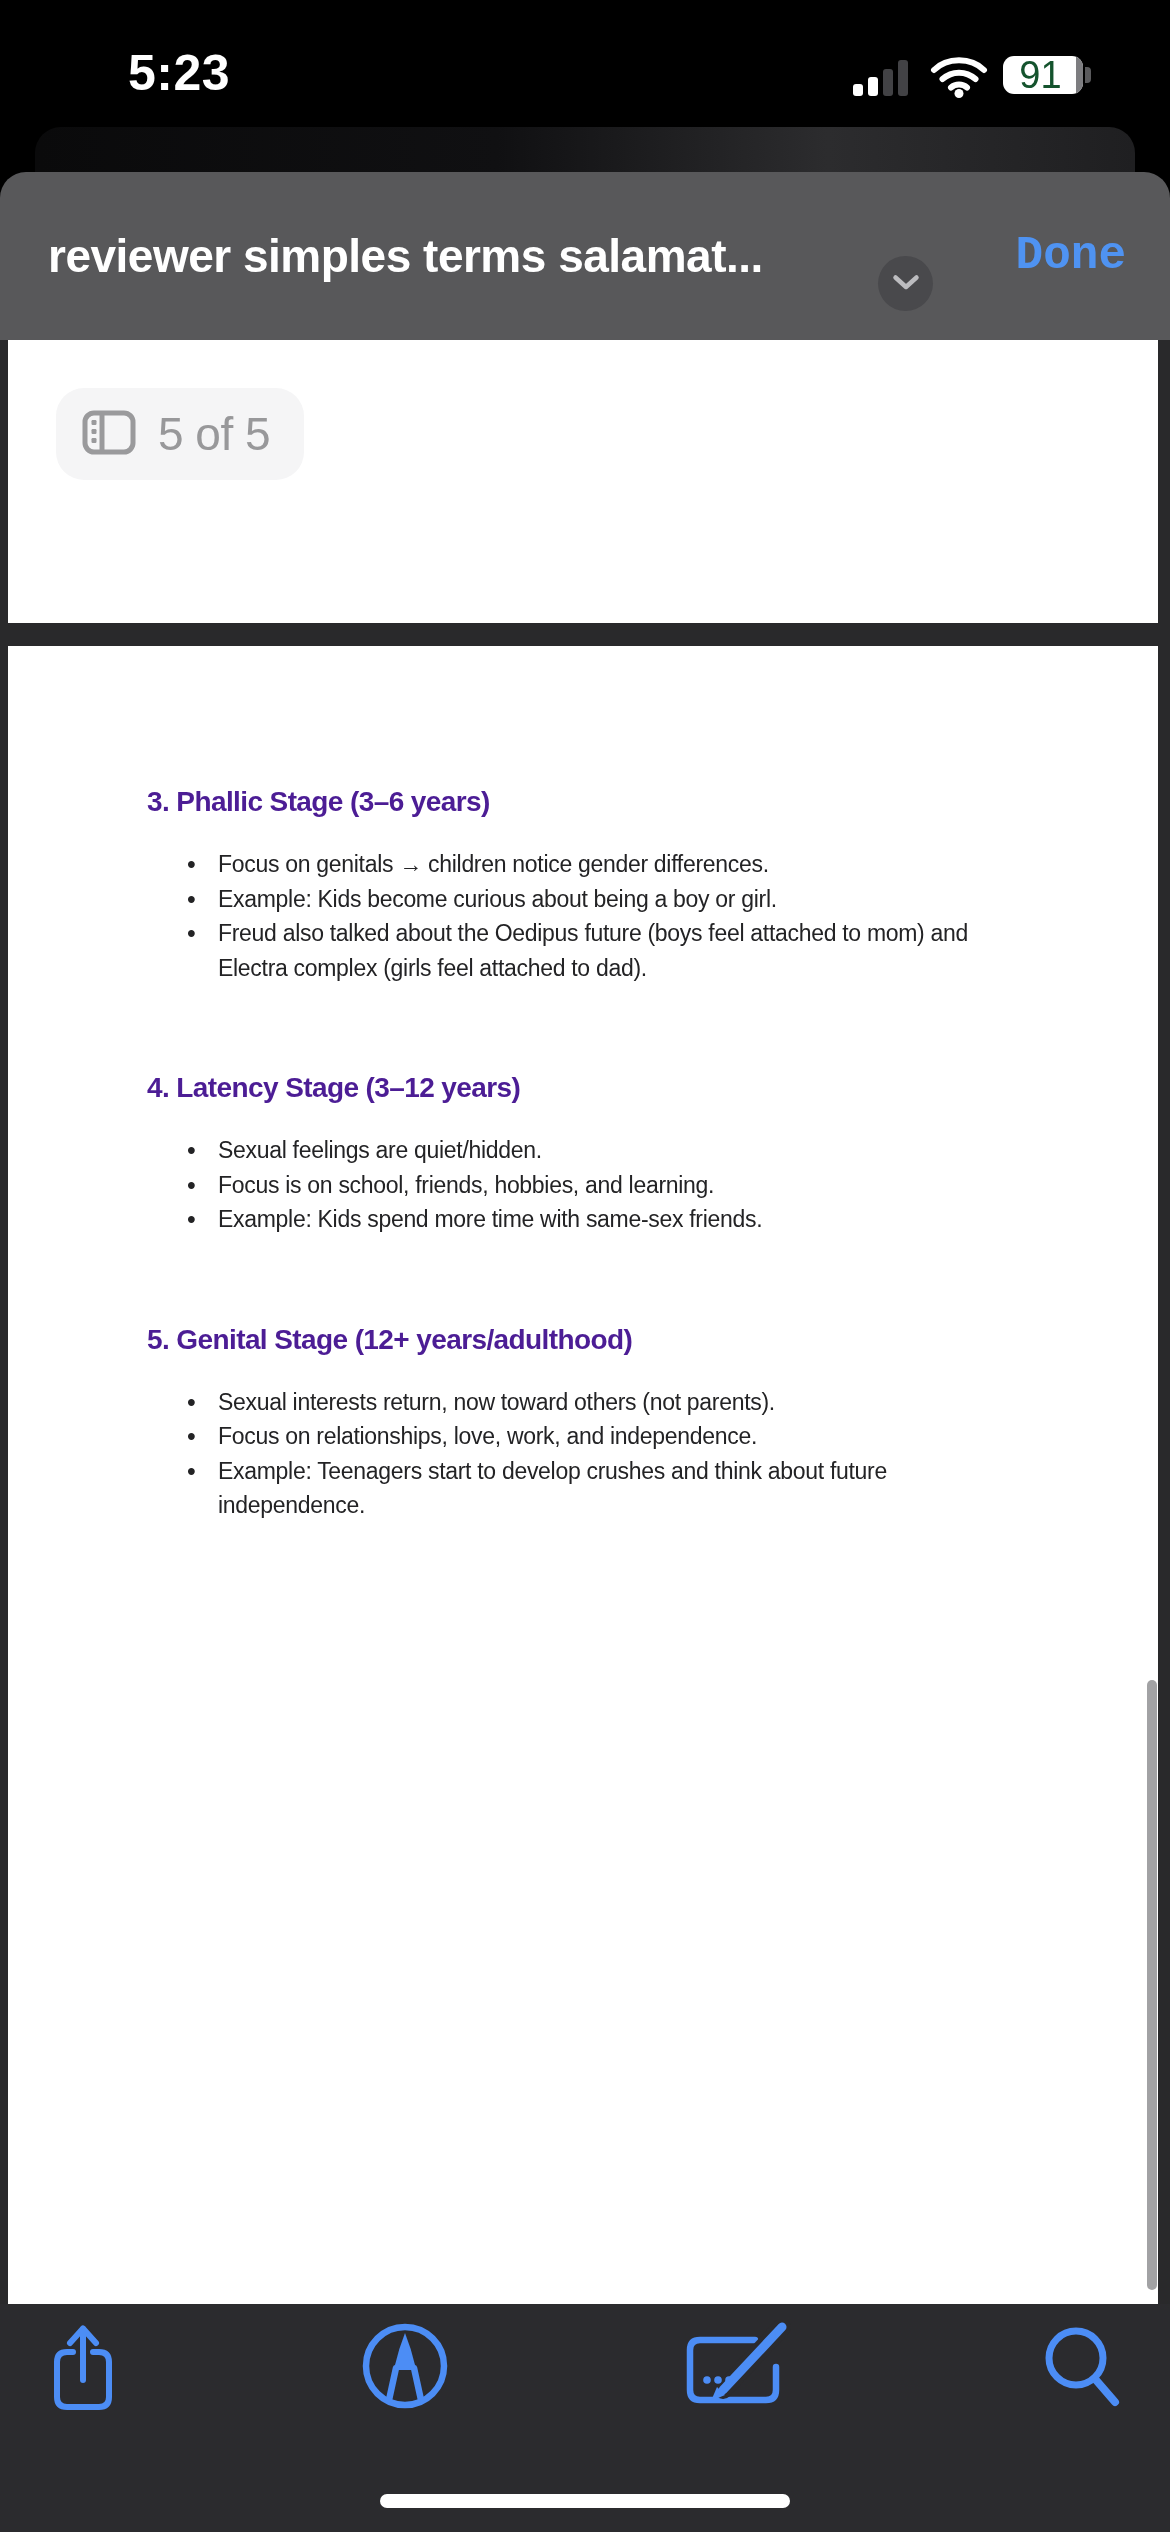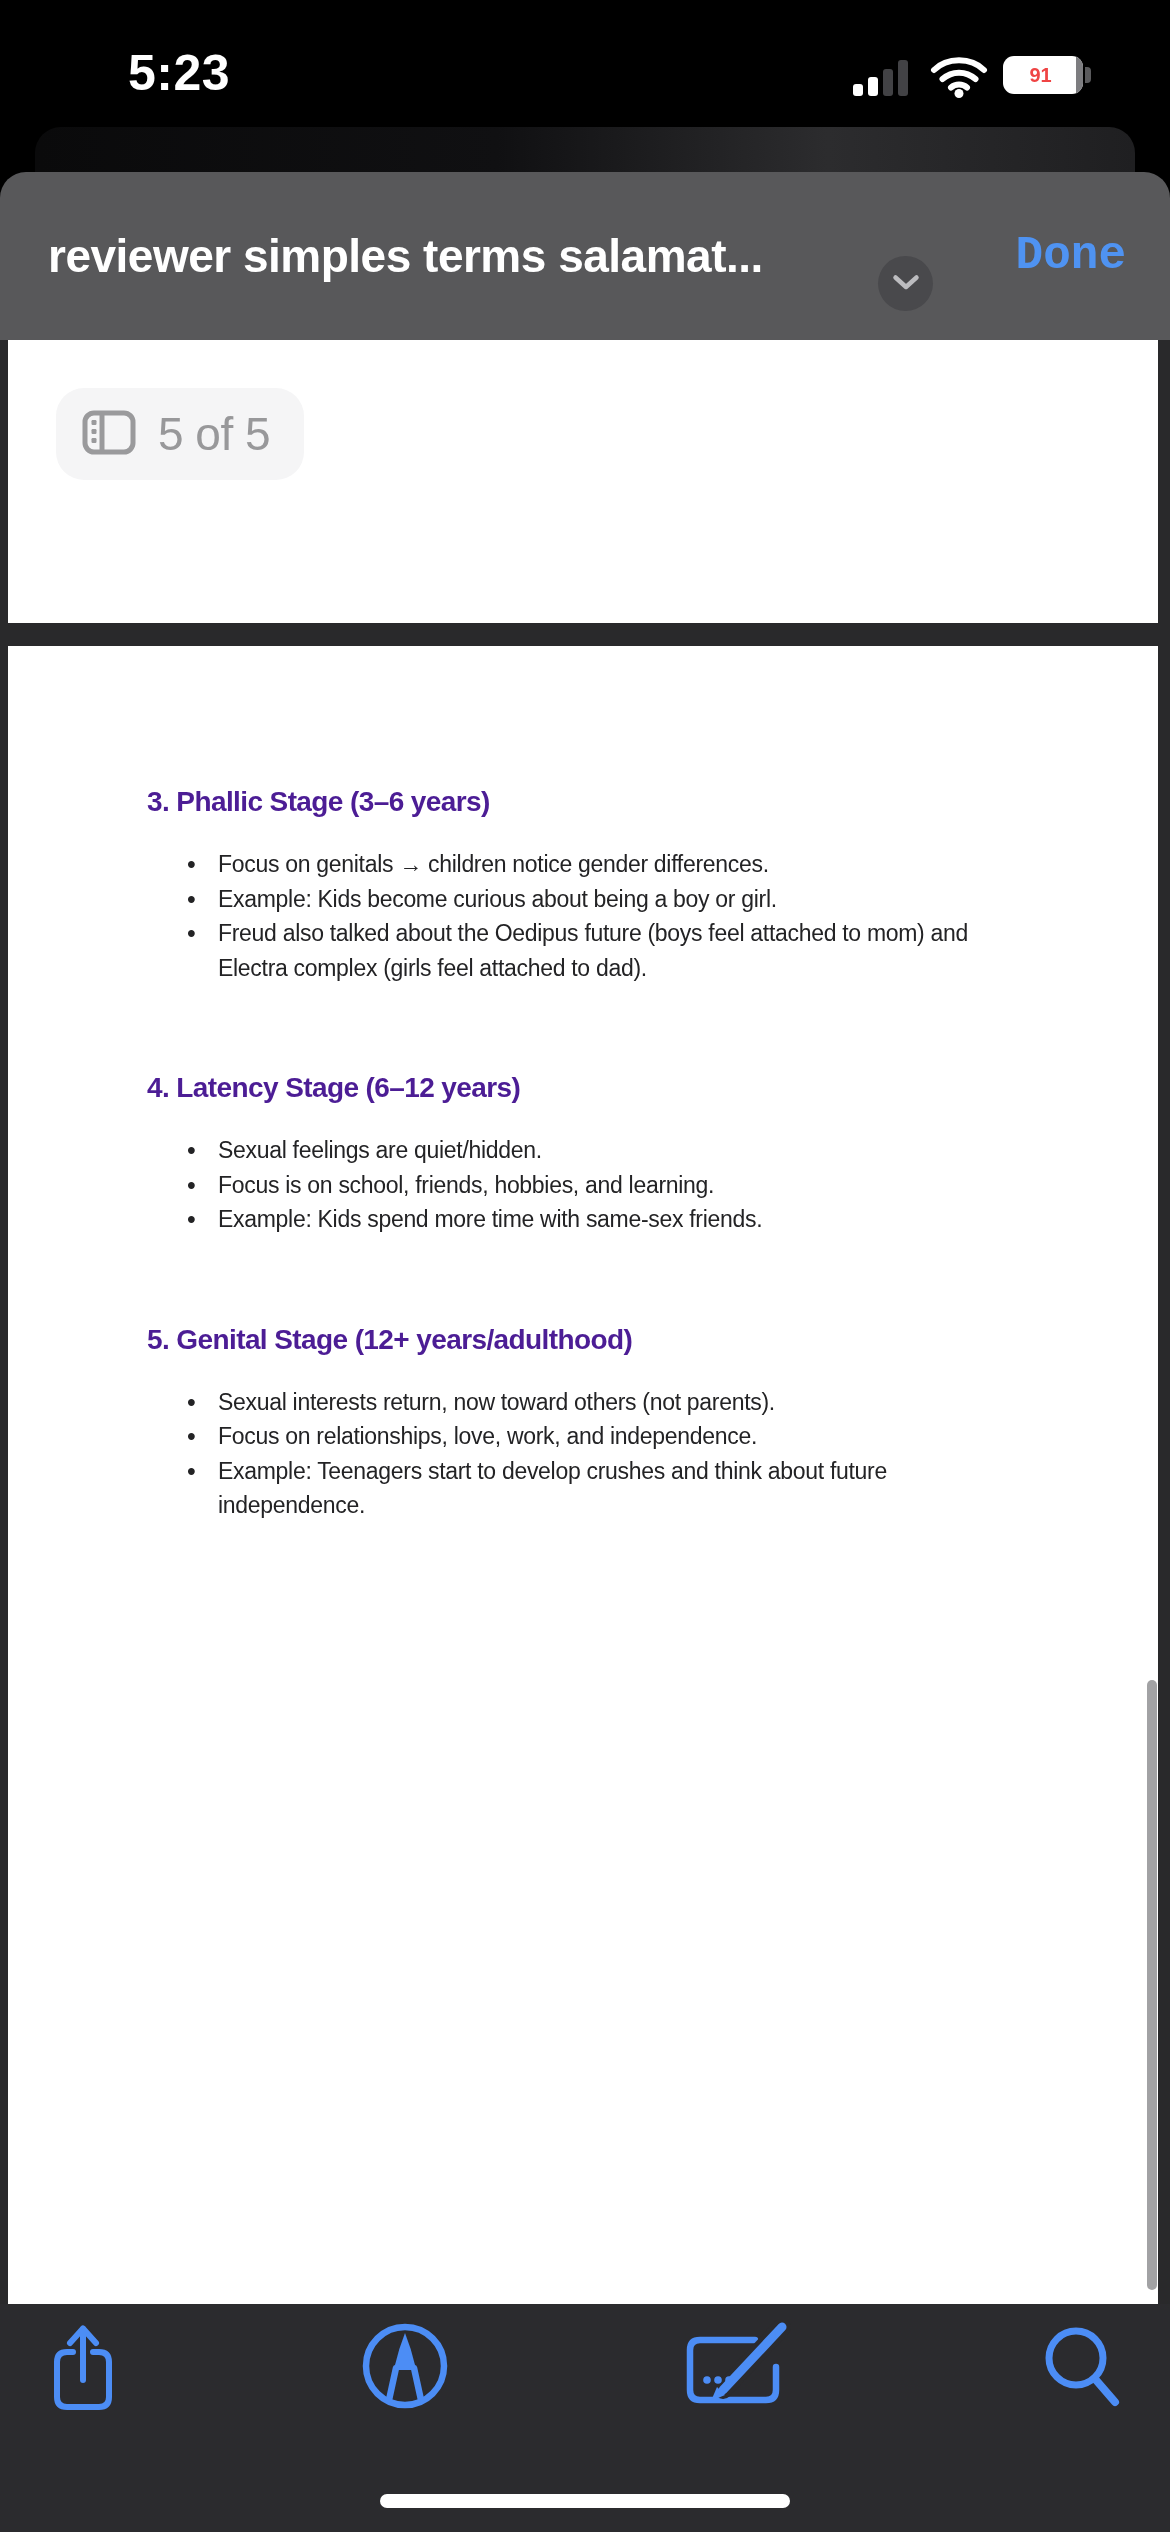--- a/index.html
+++ b/index.html
@@ -10,21 +10,21 @@
   
   .status-time{left:128px;top:44px;color:#fff;font-size:50px;font-weight:700;letter-spacing:.5px;}
   .signal{left:853px;top:56px;width:62px;height:40px;display:flex;align-items:flex-end;gap:5px;}
   .signal .bar{width:10px;border-radius:3px;background:#424245;}
   .signal .bar.on{background:#fff;}
   .wifi{left:930px;top:54px;}
   .battery{left:1003px;top:56px;display:flex;align-items:center;}
   .batt-body{position:relative;width:80px;height:38px;background:#fff;border-radius:11px;overflow:hidden;
              display:flex;align-items:center;justify-content:center;}
   .batt-gap{position:absolute;right:0;top:0;width:7px;height:100%;background:#7d7d80;}
-  .batt-num{color:#ef4444;font-size:20px;font-weight:700;margin-right:5px;}
+  .batt-num{color:#14532d;font-size:38px;font-weight:400;margin-right:5px;}
   .batt-nub{width:6px;height:16px;background:#5a5a5c;border-radius:0 4px 4px 0;margin-left:2px;}
 
   
   .behind-card{left:35px;top:127px;width:1100px;height:46px;border-radius:26px 26px 0 0;
                background:linear-gradient(90deg,#0a0a0b 0%,#101012 42%,#2c2c2e 72%,#1f1f21 100%);}
 
   
   .sheet-header{left:0;top:172px;width:1170px;height:168px;background:#58585a;
                 border-radius:26px 26px 0 0;display:flex;align-items:center;}
   .sheet-title{margin-left:48px;color:#fff;font-size:46px;font-weight:700;letter-spacing:-.5px;
@@ -130,21 +130,21 @@
   <section class="doc-section">
     <h3 class="sec-heading">3. Phallic Stage (3–6 years)</h3>
     <ul class="sec-list">
             <li><span>Focus on </span><span class="b">genitals</span><span> → children notice gender differences.</span></li>
             <li><span>Example: Kids become curious about being a boy or girl.</span></li>
             <li><span>Freud also talked about the </span><span class="b">Oedipus future</span><span> (boys feel attached to mom) and</span><br><span class="b">Electra complex</span><span> (girls feel attached to dad).</span></li>
           </ul>
   </section>
 
   <section class="doc-section">
-    <h3 class="sec-heading">4. Latency Stage (6–12 years)</h3>
+    <h3 class="sec-heading">4. Latency Stage (3–12 years)</h3>
     <ul class="sec-list">
             <li><span>Sexual feelings are quiet/hidden.</span></li>
             <li><span>Focus is on </span><span class="b">school, friends, hobbies, and learning</span><span>.</span></li>
             <li><span>Example: Kids spend more time with same-sex friends.</span></li>
           </ul>
   </section>
 
   <section class="doc-section">
     <h3 class="sec-heading">5. Genital Stage (12+ years/adulthood)</h3>
     <ul class="sec-list">

